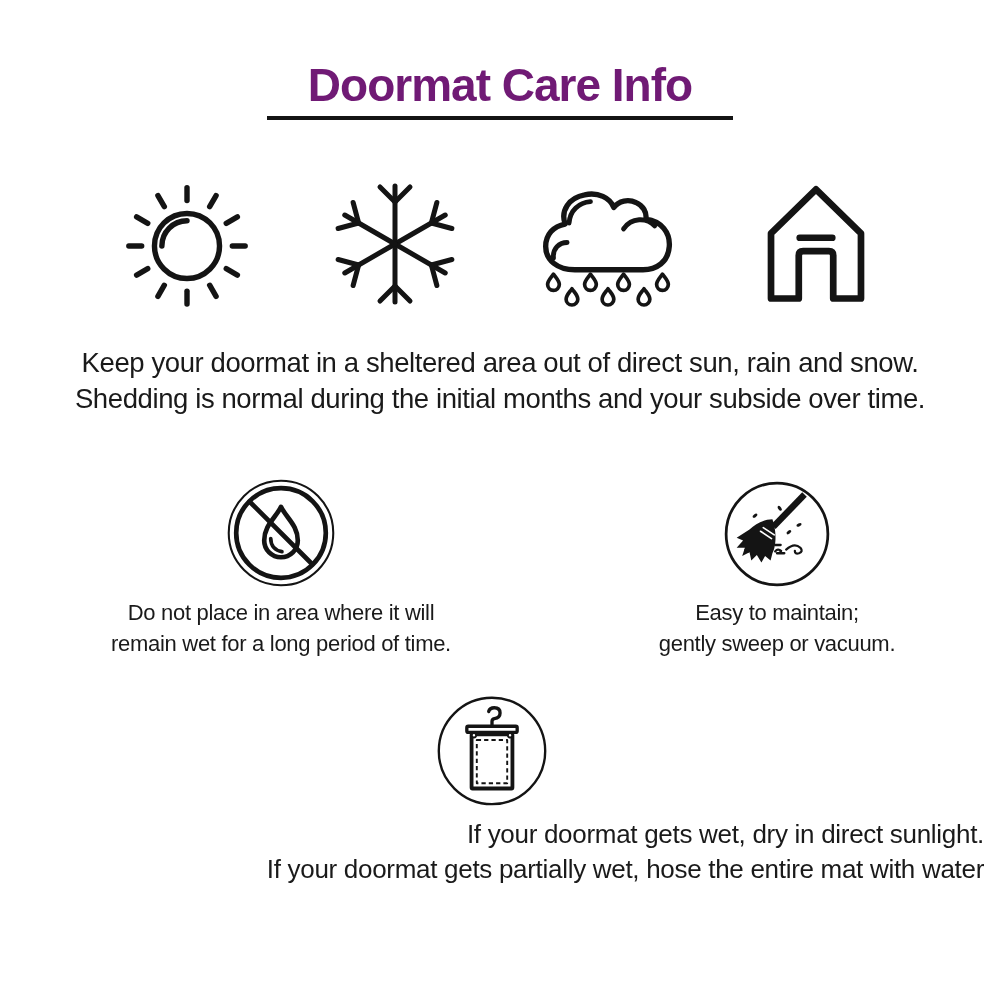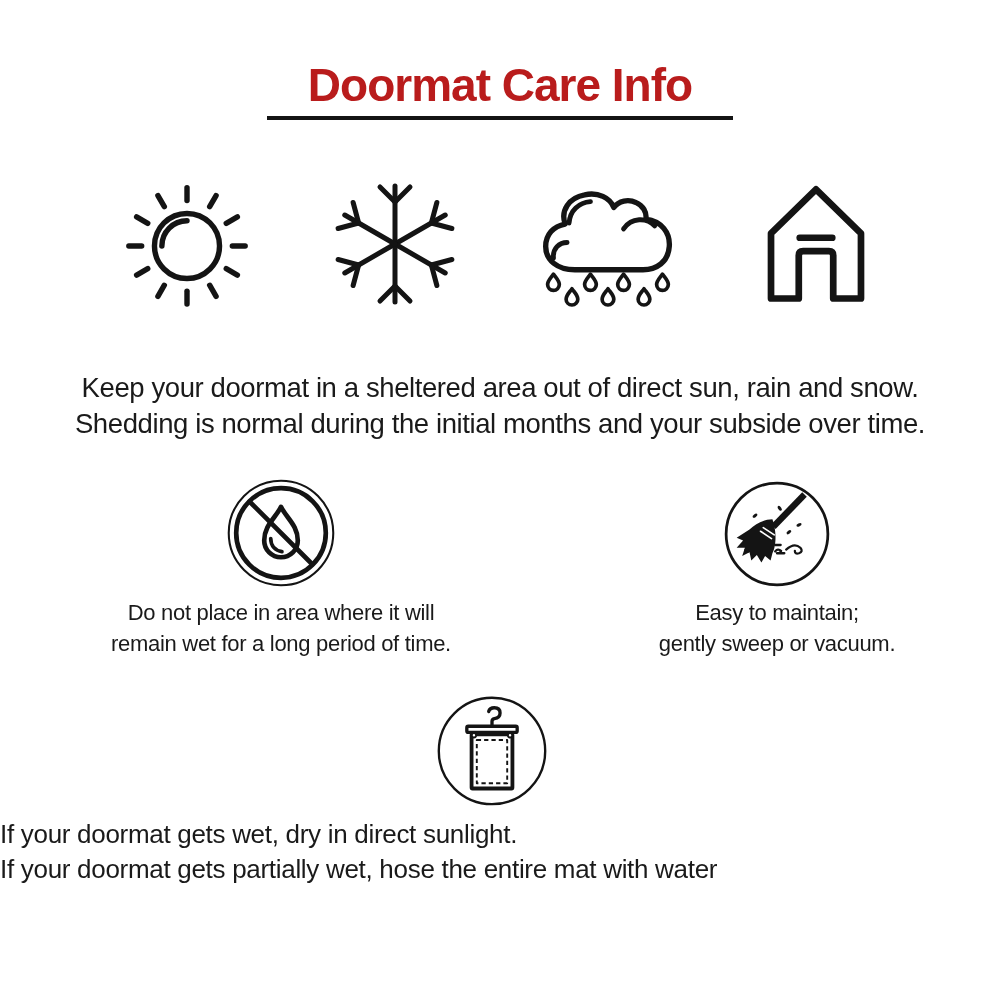--- a/index.html
+++ b/index.html
@@ -2,39 +2,39 @@
 <html><head>
 <meta charset="utf-8">
 <style>
   html,body{margin:0;padding:0;background:#fff;}
   .canvas{
     position:relative;width:1000px;height:1000px;background:#ffffff;
     font-family:"Liberation Sans",sans-serif;color:#1a1a1a;overflow:hidden;
   }
   .title{
     position:absolute;top:58px;left:0;right:0;margin:0;text-align:center;
-    font-size:46px;font-weight:bold;letter-spacing:-1px;color:#b91c1c;
+    font-size:46px;font-weight:bold;letter-spacing:-1px;color:#701a75;
   }
   .title-underline{
     position:absolute;top:116px;left:267px;width:466px;height:0;
     border-top:4px solid #141414;
   }
   .weather-row{
     position:absolute;top:172px;left:118px;width:765px;height:142px;
     display:flex;justify-content:space-between;align-items:center;
   }
   .intro{
     position:absolute;top:345px;left:0;right:0;text-align:center;
-    font-size:27.5px;line-height:36px;letter-spacing:-0.4px;margin-top:25px;
+    font-size:27.5px;line-height:36px;letter-spacing:-0.4px;
   }
   .care-col{position:absolute;text-align:center;}
   .care-col.left{left:31px;width:500px;top:477px;}
   .care-col.right{left:527px;width:500px;top:479px;}
   .care-caption{margin-top:8px;font-size:22px;line-height:31px;letter-spacing:-0.3px;}
-  .drying{position:absolute;top:693px;left:0;right:16px;text-align:left;}
+  .drying{position:absolute;top:693px;left:0;right:16px;text-align:right;}
   .drying-caption{margin-top:10px;font-size:26px;line-height:34.5px;letter-spacing:-0.3px;}
   svg{display:block;margin:0 auto;}
   .weather-row svg{margin:0;}
 </style>
 </head>
 <body>
 
 <div class="canvas">
 
   <h1 class="title">Doormat Care Info</h1>

